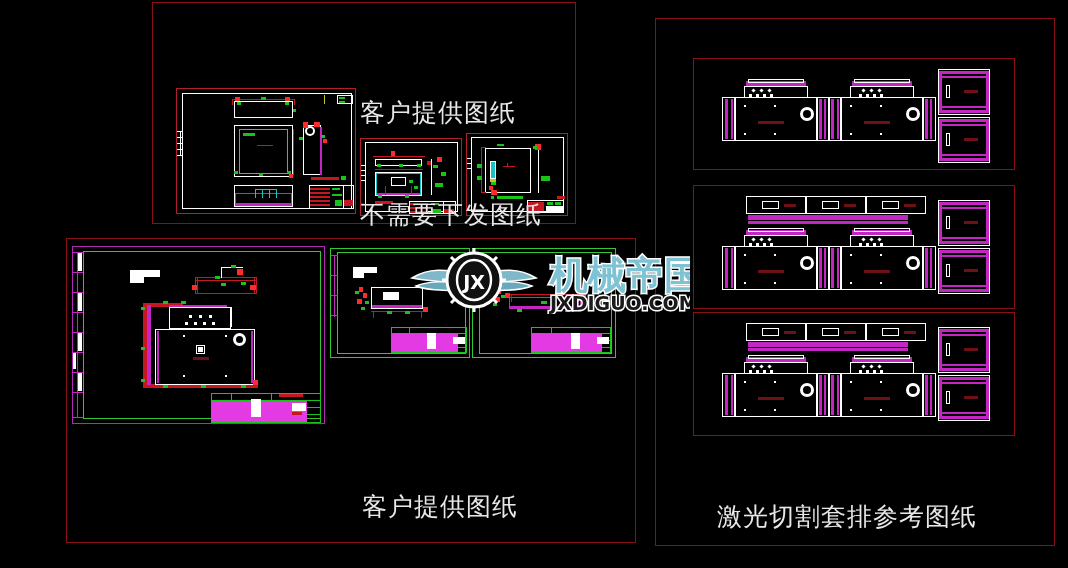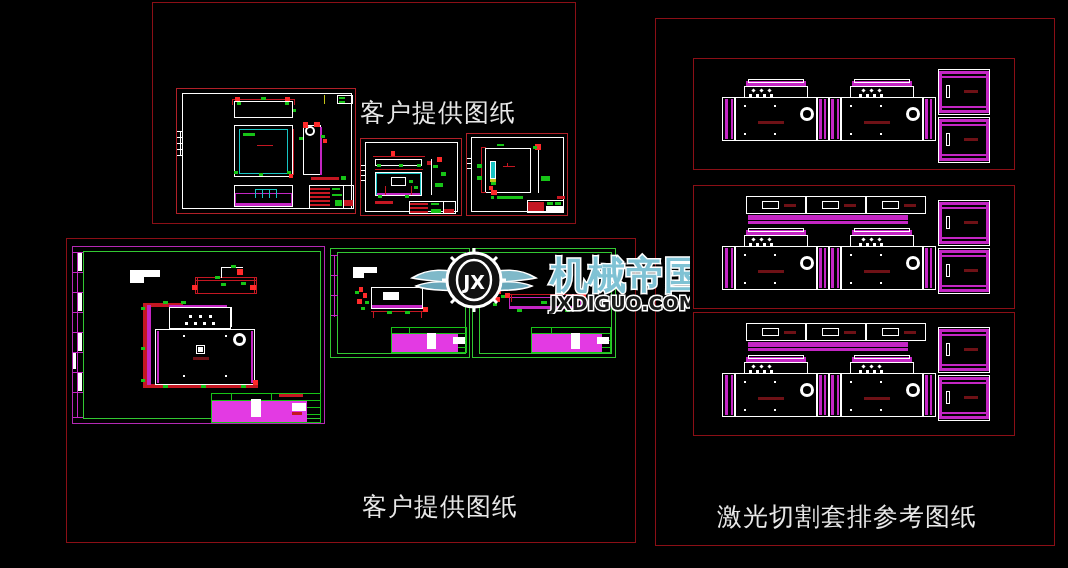--- a/index.html
+++ b/index.html
@@ -615,20 +615,21 @@
           <div class="bend" style="left:245px;top:64px;width:3px;height:42px;"></div>
           <div class="bend" style="left:292px;top:64px;width:3px;height:42px;"></div>
           <div class="slot" style="left:252px;top:78px;width:4px;height:13px;"></div>
           <div class="rtxt" style="left:270px;top:83px;width:14px;height:3px;"></div>
         </div>
       </div>
     </div>
 
   <div class="note" style="left:360px;top:28px;">
     <div>客户提供图纸</div>
+    <div>不需要下发图纸</div>
   </div>
 
   <div class="note" style="left:362px;top:422px;">
     <div>客户提供图纸</div>
     
   </div>
 
   <div class="note" style="left:697px;top:432px;text-align:center;width:300px;">
     <div>激光切割套排参考图纸</div>
     

